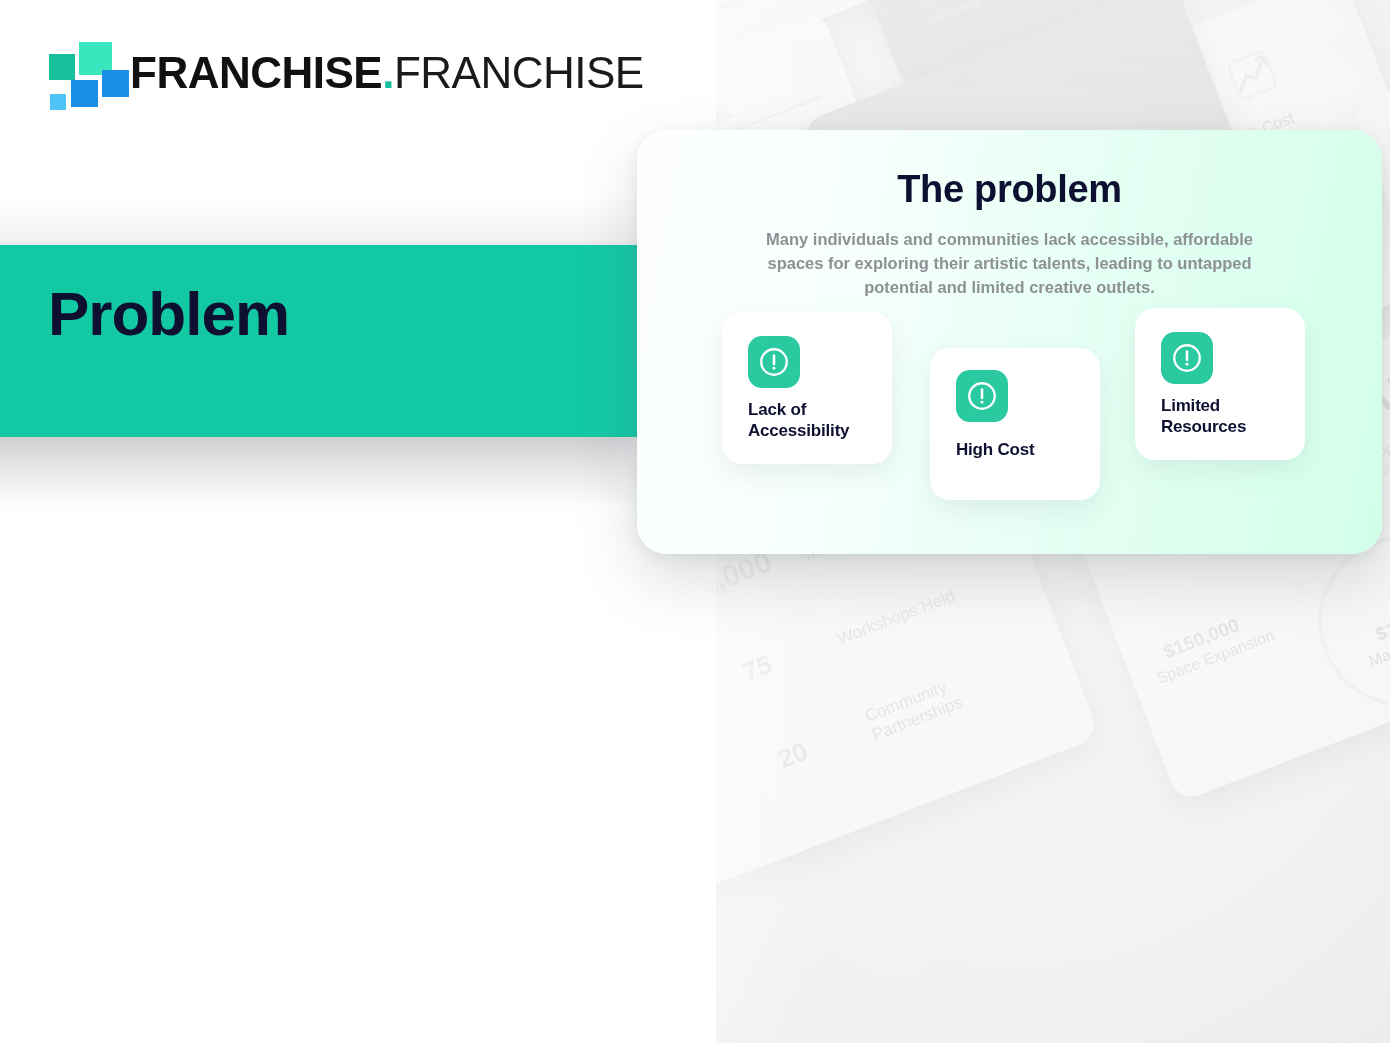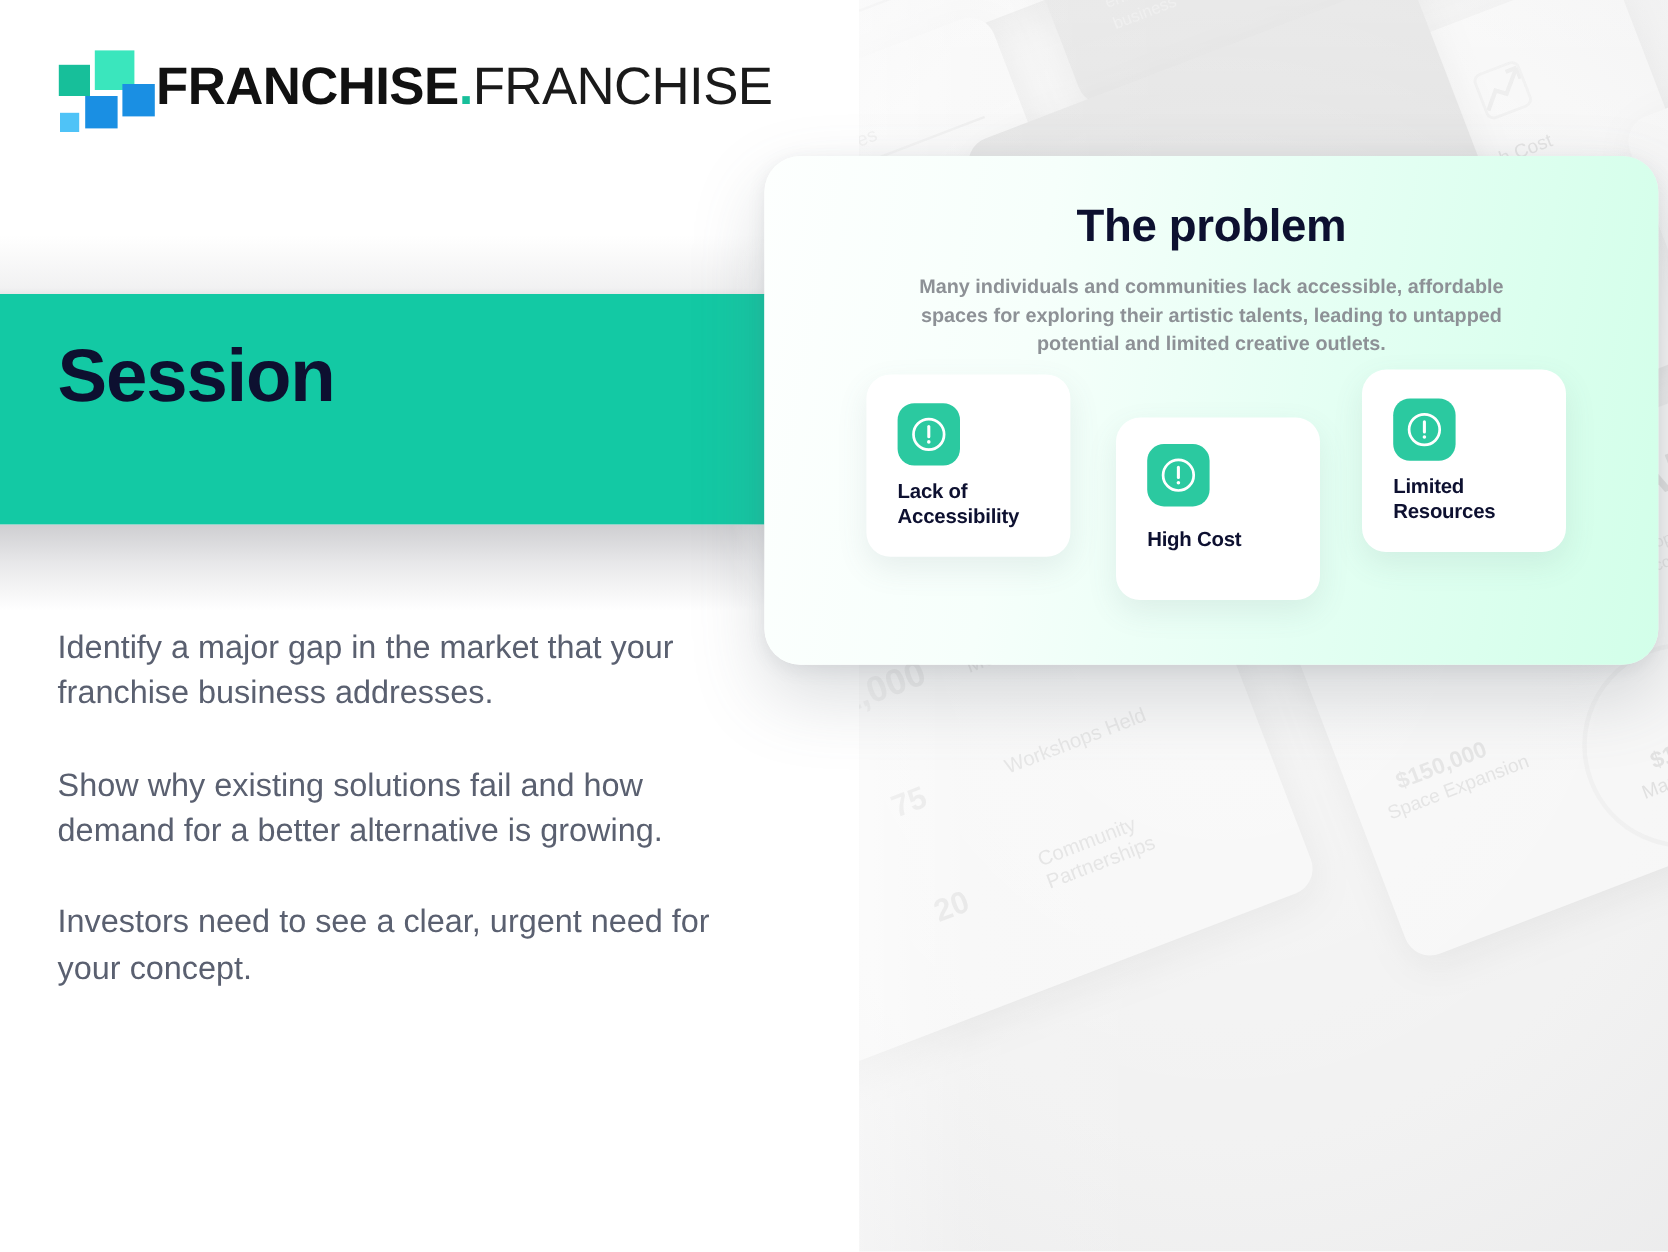--- a/index.html
+++ b/index.html
@@ -256,28 +256,23 @@
         <i class="sq-d"></i>
         <i class="sq-e"></i>
       </span>
       <span class="logo-text"><span class="bold">FRANCHISE</span><span class="dot">.</span><span class="light">FRANCHISE</span></span>
     </div>
 
     <div class="band-shadow-top"></div>
     <div class="band-shadow-bot"></div>
 
     <div class="teal-band">
-      <div class="title">Session</div>
+      <div class="title">Problem</div>
     </div>
 
-    <div class="copy">
-      <p>Identify a major gap in the market that your franchise business addresses.</p>
-      <p>Show why existing solutions fail and how demand for a better alternative is growing.</p>
-      <p>Investors need to see a clear, urgent need for your concept.</p>
-    </div>
   </div>
 
   <div class="prob-card">
     <div class="prob-title">The problem</div>
     <div class="prob-sub">Many individuals and communities lack accessible, affordable spaces for exploring their artistic talents, leading to untapped potential and limited creative outlets.</div>
 
     <div class="mini-cards">
 
       <div class="mini mini-1">
         <span class="ico">

